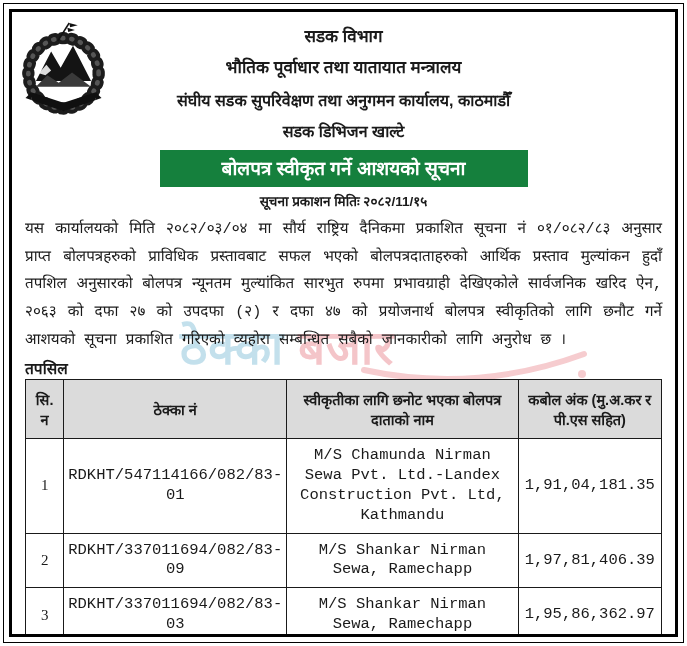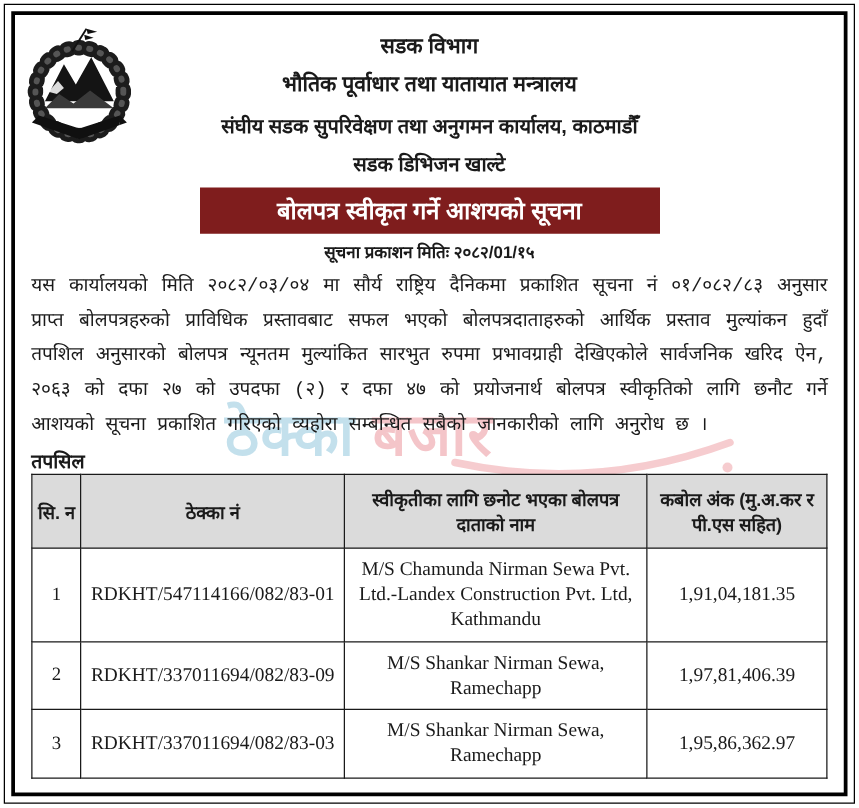--- a/index.html
+++ b/index.html
@@ -28,21 +28,21 @@
   .hdr { text-align: center; font-weight: bold; }
   .hdr-gov   { font-size: 15px; padding-top: 3px; }
   .hdr-min   { font-size: 17px; margin-top: 8px; }
   .hdr-dept  { font-size: 17px; margin-top: 10px; }
   .hdr-office{ font-size: 16px; margin-top: 11px; }
   .hdr-div   { font-size: 16px; margin-top: 9px; }
 
   .banner {
     margin: 8px auto 0 auto;
     width: 368px;
-    background: #7f1d1d;
+    background: #15803d;
     color: #ffffff;
     text-align: center;
     font-weight: bold;
     font-size: 19px;
     padding: 5px 0 6px 0;
   }
   .pub-date { text-align: center; font-weight: bold; font-size: 13.5px; margin-top: 5px; }
 
   
   .body-par {
@@ -64,21 +64,21 @@
     padding: 9px 4px;
     text-align: center;
   }
   table.notice td { text-align: center; padding: 7px 4px; }
   .col-sn { width: 6.2%; }
   .col-contract { width: 33.1%; }
   .col-bidder { width: 38.1%; }
   .col-amount { width: 22.6%; }
   td.sn-cell { font-family: "Liberation Serif", "DejaVu Serif", serif; font-size: 15px; }
   td.latin {
-    font-family: Liberation Serif, serif;
+    font-family: Liberation Mono, monospace;
     font-size: 15.5px;
     line-height: 1.28;
   }
 
   
   .watermark {
     position: absolute;
     left: 168px; top: 302px;
     z-index: 0;
     font-size: 47px;
@@ -129,21 +129,21 @@
         </g>
       </svg>
 
       <div class="content">
         <div class="hdr hdr-dept">सडक विभाग</div>
         <div class="hdr hdr-min">भौतिक पूर्वाधार तथा यातायात मन्त्रालय</div>
         <div class="hdr hdr-office">संघीय सडक सुपरिवेक्षण तथा अनुगमन कार्यालय, काठमाडौँ</div>
         <div class="hdr hdr-div">सडक डिभिजन खाल्टे</div>
 
         <div class="banner">बोलपत्र स्वीकृत गर्ने आशयको सूचना</div>
-        <div class="pub-date">सूचना प्रकाशन मितिः २०८२/01/१५</div>
+        <div class="pub-date">सूचना प्रकाशन मितिः २०८२/11/१५</div>
 
         <div class="body-par">यस कार्यालयको मिति २०८२/०३/०४ मा सौर्य राष्ट्रिय दैनिकमा प्रकाशित सूचना नं ०१/०८२/८३ अनुसार प्राप्त बोलपत्रहरुको प्राविधिक प्रस्तावबाट सफल भएको बोलपत्रदाताहरुको आर्थिक प्रस्ताव मुल्यांकन हुदाँ तपशिल अनुसारको बोलपत्र न्यूनतम मुल्यांकित सारभुत रुपमा प्रभावग्राही देखिएकोले सार्वजनिक खरिद ऐन, २०६३ को दफा २७ को उपदफा (२) र दफा ४७ को प्रयोजनार्थ बोलपत्र स्वीकृतिको लागि छनौट गर्ने आशयको सूचना प्रकाशित गरिएको व्यहोरा सम्बन्धित सबैको जानकारीको लागि अनुरोध छ ।</div>
 
         <div class="tapasil">तपसिल</div>
 
         <table class="notice">
           <colgroup>
             <col class="col-sn">
               <col class="col-contract">
               <col class="col-bidder">

